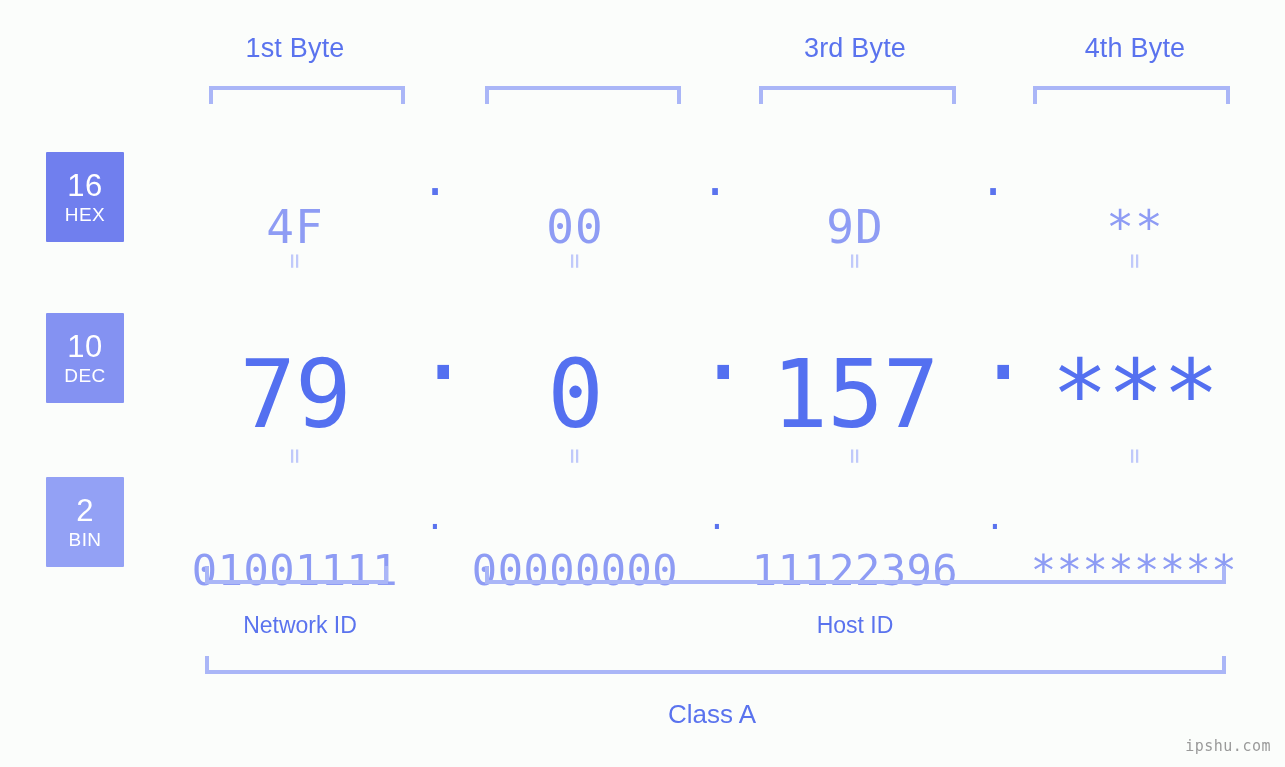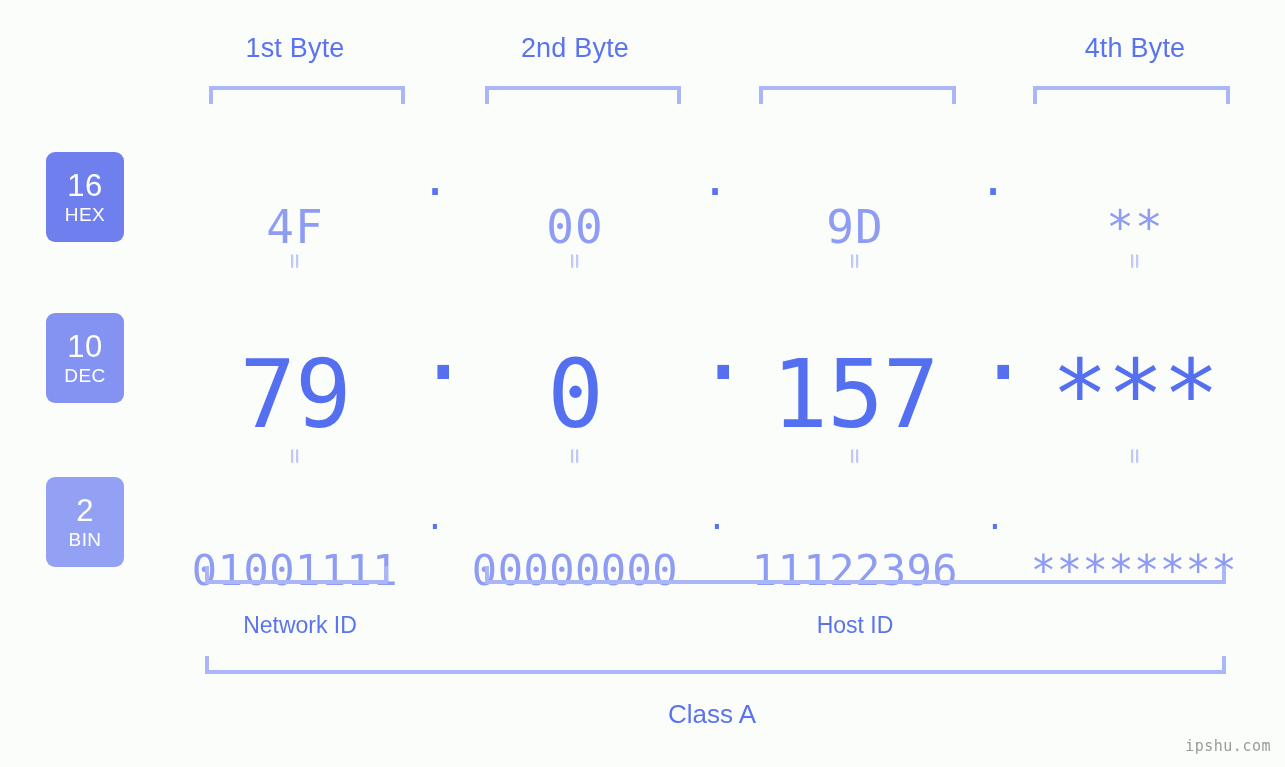--- a/index.html
+++ b/index.html
@@ -45,21 +45,21 @@
     border-top: none;
     border-bottom: 4px solid #aab6f7;
     height: 18px;
   }
 
   
   .badge {
     position: absolute;
     left: 46px;
     width: 78px;
-    border-radius: 9px;
+    border-radius: 1px;
     display: flex;
     flex-direction: column;
     align-items: center;
     justify-content: center;
     color: #ffffff;
     line-height: 1;
   }
   .badge .num {
     font-size: 31px;
     font-weight: 400;
@@ -172,21 +172,21 @@
     font-family: "DejaVu Sans Mono", monospace;
     letter-spacing: 0.5px;
   }
 </style>
 </head>
 <body>
 
 <div id="stage">
 
   <div class="byte-label" style="left:175px">1st Byte</div>
-  <div class="byte-label" style="left:455px">2nd Byte</div>
+  <div class="byte-label" style="left:735px">3rd Byte</div>
   <div class="byte-label" style="left:1015px">4th Byte</div>
 
   <div class="bracket top" style="left:209px; top:86px; width:196px"></div>
   <div class="bracket top" style="left:485px; top:86px; width:196px"></div>
   <div class="bracket top" style="left:759px; top:86px; width:197px"></div>
   <div class="bracket top" style="left:1033px; top:86px; width:197px"></div>
 
   <div class="badge" id="badge-hex">
     <span class="num">16</span>
     <span class="abbr">HEX</span>

